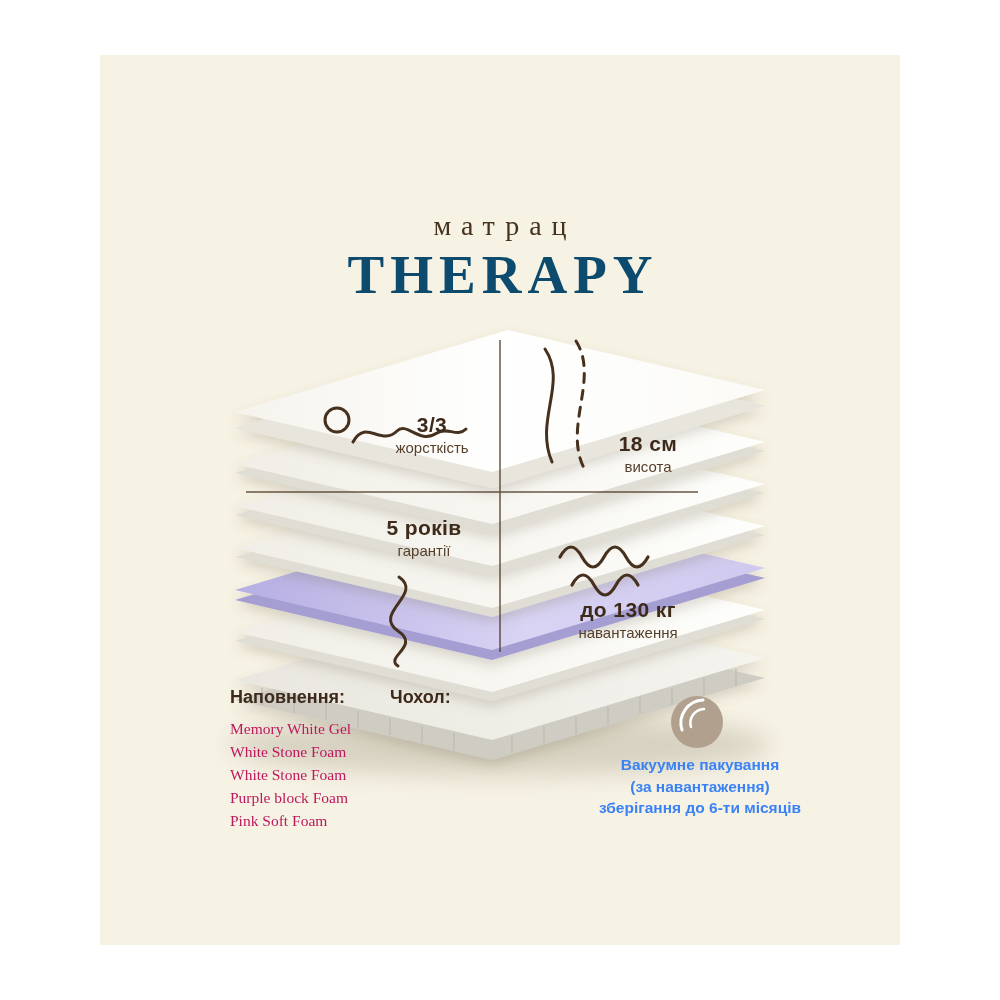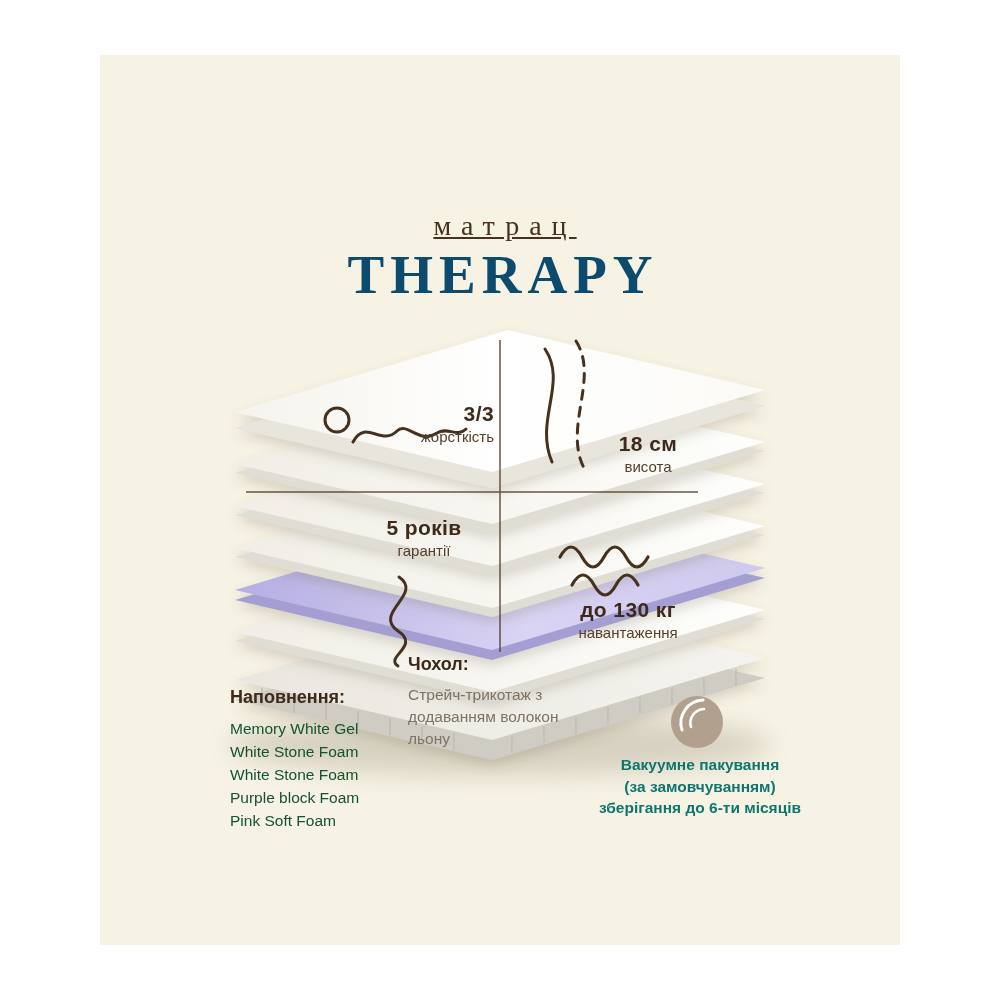--- a/index.html
+++ b/index.html
@@ -9,45 +9,45 @@
   }
   .panel {
     position:absolute; left:100px; top:55px; width:800px; height:890px;
     background:#f6f2e4;
   }
   svg.art { position:absolute; left:0; top:0; pointer-events:none; }
 
   .title-wrap { position:absolute; left:0; top:210px; width:1000px; text-align:center; color:#46321f; }
   .title-small {
     font-family:"Liberation Serif", serif; font-size:28px; letter-spacing:10px;
-    margin-left:10px; color:#46321f;text-decoration:underline;
+    margin-left:10px; color:#46321f;
   }
   .title-large {
     font-family:"Liberation Serif", serif; font-size:55px; font-weight:700;
     letter-spacing:6px; margin-left:6px; margin-top:1px; color:#0c4a6e;
   }
 
   .anno { position:absolute; text-align:center; }
   .anno .value { font-size:21px; font-weight:700; color:#3d2a1a; letter-spacing:.4px; }
   .anno .label { font-size:15px; color:#553f2a; margin-top:2px; }
 
-  .anno-hardness { left:370px; top:402px; width:124px;text-align:right; }
+  .anno-hardness { left:370px; top:413px; width:124px; }
   .anno-height   { left:588px; top:432px; width:120px; }
   .anno-warranty { left:362px; top:516px; width:124px; }
   .anno-load     { left:550px; top:598px; width:156px; }
 
   .section-heading { font-size:18px; font-weight:700; color:#3d2a1a; margin:0 0 9px 0; }
   .filling { position:absolute; left:230px; top:687px; width:185px; }
-  .filling-item { font-size:15.5px; color:#14532d; line-height:23px; }
-  .cover { position:absolute; left:390px; top:654px; width:168px;margin-left:18px; }
+  .filling-item { font-size:15.5px; color:#be185d; line-height:23px;font-family:Liberation Serif, serif; }
+  .cover { position:absolute; left:390px; top:687px; width:168px; }
   .cover-text { font-size:15.5px; color:#7d7365; line-height:22px; }
 
   .vacuum-caption {
     position:absolute; left:588px; top:754px; width:224px; text-align:center;
-    font-size:15.5px; font-weight:700; color:#0f766e; line-height:21.5px;
+    font-size:15.5px; font-weight:700; color:#3b82f6; line-height:21.5px;
   }
 </style>
 </head>
 <body>
 
 <div class="stage">
   <div class="panel"></div>
 
   <svg class="art" width="1000" height="1000" viewBox="0 0 1000 1000">
     <defs>
@@ -172,21 +172,20 @@
     <div class="section-heading">Наповнення:</div>
     <div class="filling-item">Memory White Gel</div>
     <div class="filling-item">White Stone Foam</div>
     <div class="filling-item">White Stone Foam</div>
     <div class="filling-item">Purple block Foam</div>
     <div class="filling-item">Pink Soft Foam</div>
   </div>
 
   <div class="cover">
     <div class="section-heading">Чохол:</div>
-    <div class="cover-text">Стрейч-трикотаж з додаванням волокон льону</div>
   </div>
 
   <div class="vacuum-caption">
     <div>Вакуумне пакування</div>
-    <div>(за замовчуванням)</div>
+    <div>(за навантаження)</div>
     <div>зберігання до 6-ти місяців</div>
   </div>
 </div>
 
 </body></html>

